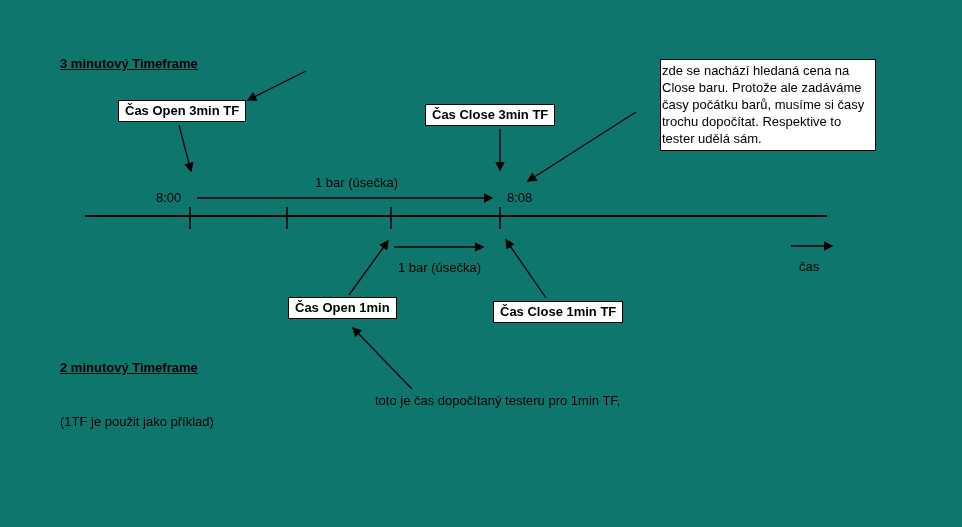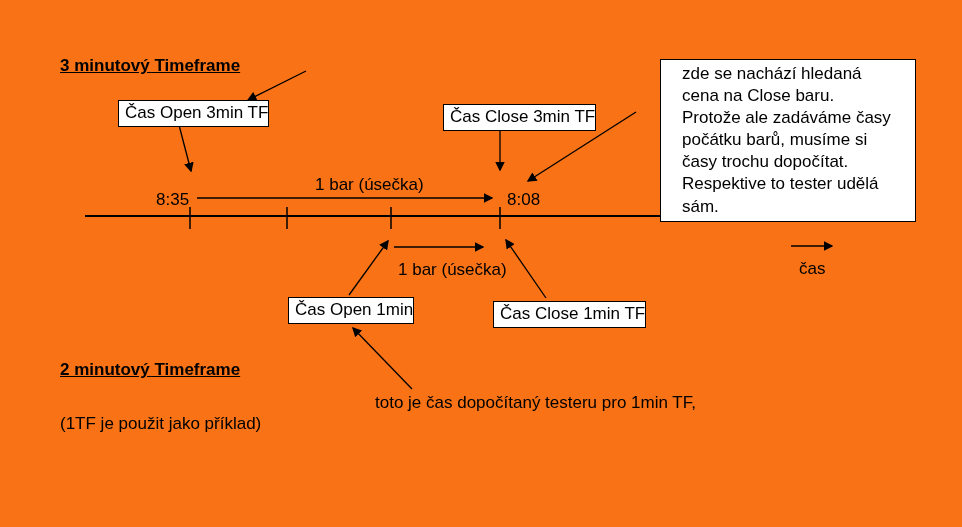--- a/index.html
+++ b/index.html
@@ -4,44 +4,44 @@
 <style>
   html, body {
     margin: 0;
     padding: 0;
     background: #ffffff;
   }
   .canvas {
     position: relative;
     width: 962px;
     height: 527px;
-    background: #f97316;
+    background: #0f766e;
     font-family: "Liberation Sans", sans-serif;
-    font-size: 17px;
+    font-size: 13px;
     color: #000000;
     overflow: hidden;
   }
   .abs { position: absolute; white-space: nowrap; }
   .heading {
     font-weight: bold;
     text-decoration: underline;
   }
   .labelbox {
     position: absolute;
     border: 1px solid #000000;
     background: #ffffff;
-    padding: 2px 0 3px 6px;
-    font-weight: normal;
+    padding: 2px 6px 3px 6px;
+    font-weight: bold;
     white-space: nowrap;
   }
   .notebox {
     position: absolute;
     border: 1px solid #000000;
     background: #ffffff;
-    padding: 3px 21px;
+    padding: 3px 1px;
     width: 212px;
     white-space: normal;
     line-height: 1.3;
   }
   svg.overlay {
     position: absolute;
     left: 0;
     top: 0;
     width: 962px;
     height: 527px;
@@ -85,25 +85,25 @@
     <line x1="412" y1="389" x2="353" y2="328" stroke="#000000" stroke-width="1.3" marker-end="url(#ah)"></line>
 
     <line x1="791" y1="246" x2="832" y2="246" stroke="#000000" stroke-width="1.3" marker-end="url(#ah)"></line>
   </svg>
 
   <div class="abs heading" style="left:60px; top:56px;">3 minutový Timeframe</div>
 
 
   <div class="labelbox" style="left:118px; top:100px;">Čas Open 3min TF</div>
 
-  <div class="labelbox" style="left:443px; top:104px;">Čas Close 3min TF</div>
+  <div class="labelbox" style="left:425px; top:104px;">Čas Close 3min TF</div>
 
   <div class="notebox" style="left:660px; top:59px;">zde se nachází hledaná cena na Close baru. Protože ale zadáváme časy počátku barů, musíme si časy trochu dopočítat. Respektive to tester udělá sám.</div>
 
-  <div class="abs" style="left:156px; top:190px;">8:35</div>
+  <div class="abs" style="left:156px; top:190px;">8:00</div>
 
   <div class="abs" style="left:315px; top:175px;">1 bar (úsečka)</div>
 
   <div class="abs" style="left:507px; top:190px;">8:08</div>
 
   <div class="abs" style="left:398px; top:260px;">1 bar (úsečka)</div>
 
   <div class="labelbox" style="left:288px; top:297px;">Čas Open 1min</div>
 
   <div class="labelbox" style="left:493px; top:301px;">Čas Close 1min TF</div>

